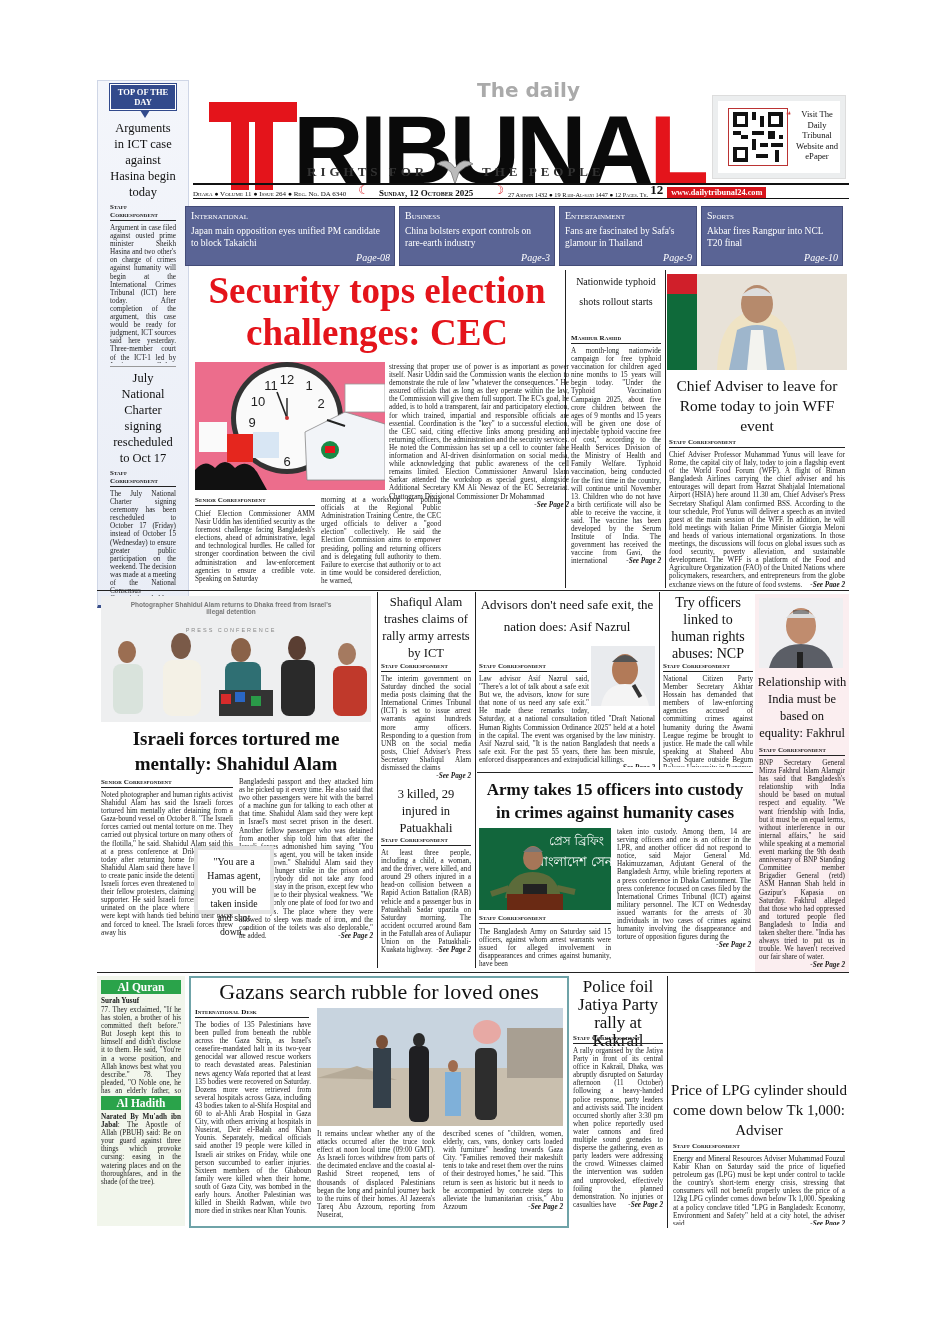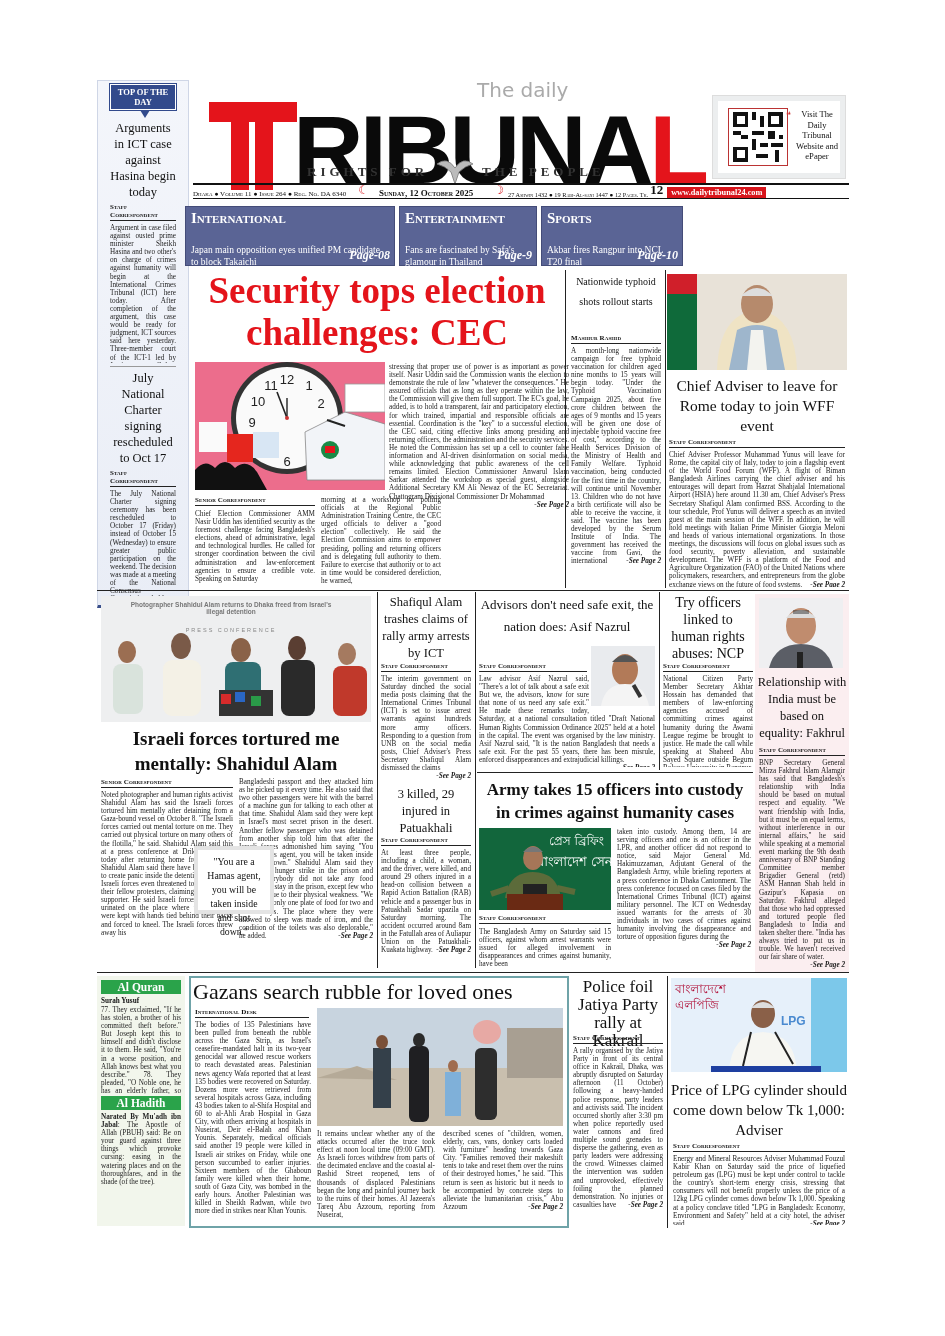--- a/index.html
+++ b/index.html
@@ -12,35 +12,35 @@
 .hl{text-align:center;line-height:1.12}
 
 .totd{left:0;top:2px;width:92px;height:528px;background:linear-gradient(#f4f6fb,#e9edf6);border:1px solid #cfd6e6;border-bottom:3px solid #3a4f8a;padding:3px 12px}
 .totd-badge{background:#324a8c;color:#fff;font-size:8.5px;font-weight:bold;text-align:center;padding:2px 0;border:1px solid #fff;outline:1px solid #324a8c}
 .totd-arrow{width:0;height:0;border-left:5px solid transparent;border-right:5px solid transparent;border-top:8px solid #324a8c;margin:0 0 0 30px}
 
 .mast{left:100px;top:0;width:500px;height:110px}
 .logo-T{position:absolute;left:12px;top:24px;width:88px;height:92px}
 .logo-T .bar{position:absolute;background:#e4141b}
 .logo-word{position:absolute;left:96px;top:6px;font-family:"Liberation Sans",sans-serif;font-weight:900;font-size:96px;letter-spacing:-4px;color:#0a0a0a;line-height:1;transform:scaleX(1.02);transform-origin:left}
-.logo-daily{position:absolute;left:280px;top:0;font-family:"DejaVu Sans",sans-serif;font-weight:normal;font-size:20px;color:#aaa}
+.logo-daily{position:absolute;left:280px;top:0;font-family:"DejaVu Sans",sans-serif;font-weight:bold;font-size:20px;color:#aaa}
 .slogan{position:absolute;top:86px;font-size:13px;letter-spacing:4px;color:#333;font-weight:bold}
 .qrbox{left:616px;top:18px;width:132px;height:82px;background:#fff;border:5px solid #eceeef;box-shadow:0 0 0 1px #ddd}
 .qr{position:absolute;left:10px;top:7px;width:60px;height:58px;border:1.5px solid #b33;padding:3px;background:#fff}
 .qr-text{position:absolute;left:74px;top:8px;width:50px;font-size:8.6px;line-height:10.5px;text-align:center}
 
 .datebar{left:96px;top:105px;width:656px;height:16px;border-top:2px solid #111;border-bottom:1px solid #111;font-size:7px;display:flex;align-items:flex-end;white-space:nowrap}
 .datebar .sc{font-variant:small-caps}
 .url{background:#d8141b;color:#fff;font-weight:bold;font-size:8.3px;padding:1px 4px;margin-left:4px}
 
 .teasers{left:88px;top:128px;width:664px;height:60px;display:flex;gap:4px}
 .teaser{background:#5a6495;color:#fff;padding:3px 5px;position:relative;border:1px solid #444c78}
-.teaser .cat{font-size:15px;font-variant:small-caps;font-weight:bold;margin-bottom:18px}
+.teaser .cat{font-size:10px;font-variant:small-caps;font-weight:normal;margin-bottom:5px}
 .teaser .ttl{font-size:9.5px;line-height:11.5px}
-.teaser .pg{position:absolute;right:4px;bottom:2px;font-size:12px;font-style:italic;font-weight:bold}
+.teaser .pg{position:absolute;right:4px;bottom:2px;font-size:10px;font-style:italic;font-weight:normal}
 
 .vr{position:absolute;width:1.3px;background:#222}
 .hr{position:absolute;height:1.3px;background:#222}
 .photo{position:absolute;overflow:hidden}
 .pullquote{position:absolute;background:#fff;border:4px solid #e4e4e4;font-size:9.8px;line-height:14px;text-align:center;padding:5px}
 .greenbox{background:#2aa34a;color:#fff;font-weight:bold;font-size:11.5px;text-align:center;padding:1px 0;margin:2px 0 3px}
 </style>
 </head>
 <body>
 
@@ -108,20 +108,25 @@
     <span class="sc" style="font-size:6.3px">27 Ashwin 1432 ● 19 Rabi-Al-sani 1447 ● 12 Pages. Tk.</span>
     <span style="font-size:13px;font-weight:bold;margin-left:2px">12</span>
     <span class="url">www.dailytribunal24.com</span>
   </div>
 
   <div class="abs teasers">
     <div class="teaser" style="width:210px">
       <div class="cat">International</div>
       <div class="ttl">Japan main opposition eyes unified PM candidate to block Takaichi</div>
       <div class="pg">Page-08</div>
+    </div>
+    <div class="teaser" style="width:156px">
+      <div class="cat">Business</div>
+      <div class="ttl">China bolsters export controls on rare-earth industry</div>
+      <div class="pg">Page-3</div>
     </div>
     <div class="teaser" style="width:138px">
       <div class="cat">Entertainment</div>
       <div class="ttl">Fans are fascinated by Safa's glamour in Thailand</div>
       <div class="pg">Page-9</div>
     </div>
     <div class="teaser" style="width:142px">
       <div class="cat">Sports</div>
       <div class="ttl">Akbar fires Rangpur into NCL T20 final</div>
       <div class="pg">Page-10</div>
@@ -302,21 +307,21 @@
 
   <div class="abs" style="left:0;top:898px;width:88px;height:250px;background:#f2f6ec;padding:2px 4px">
     <div class="greenbox">Al Quran</div>
     <div style="font-size:7.2px;font-weight:bold;margin-bottom:1px">Surah Yusuf</div>
     <div class="body-text" style="height:88px;overflow:hidden">77. They exclaimed, "If he has stolen, a brother of his committed theft before." But Joseph kept this to himself and didn't disclose it to them. He said, "You're in a worse position, and Allah knows best what you describe." 78. They pleaded, "O Noble one, he has an elderly father, so take one of us in his place. We see you as a good-doer."</div>
     <div class="greenbox">Al Hadith</div>
     <div class="body-text" style="height:90px;overflow:hidden"><b>Narated By Mu'adh ibn Jabal</b><span>: The Apostle of Allah (PBUH) said: Be on your guard against three things which provoke cursing: easing in the watering places and on the thoroughfares, and in the shade (of the tree).</span></div>
   </div>
 
   <div class="abs" style="left:92px;top:898px;width:380px;height:252px;border:2px solid #6fa3a8"></div>
-  <div class="abs" style="left:96px;top:900px;width:372px;font-size:22px;line-height:28px;">Gazans search rubble for loved ones</div>
+  <div class="abs" style="left:96px;top:900px;width:372px;font-size:22px;line-height:28px;text-align:center">Gazans search rubble for loved ones</div>
   <div class="abs" style="left:98px;top:930px;width:114px">
       <div class="byline">International Desk</div>
     </div>
   <div class="abs body-text" style="left:98px;top:943px;width:116px;height:202px;overflow:hidden">The bodies of 135 Palestinians have been pulled from beneath the rubble across the Gaza Strip, as Israel's ceasefire-mandated halt in its two-year genocidal war allowed rescue workers to reach devastated areas. Palestinian news agency Wafa reported that at least 135 bodies were recovered on Saturday. Dozens more were retrieved from several hospitals across Gaza, including 43 bodies taken to al-Shifa Hospital and 60 to al-Ahli Arab Hospital in Gaza City, with others arriving at hospitals in Nuseirat, Deir el-Balah and Khan Younis. Separately, medical officials said another 19 people were killed in Israeli air strikes on Friday, while one person succumbed to earlier injuries. Sixteen members of the Ghaboun family were killed when their home, south of Gaza City, was bombed in the early hours. Another Palestinian was killed in Sheikh Radwan, while two more died in strikes near Khan Younis.</div>
   <div class="photo" style="left:220px;top:930px;width:246px;height:118px;background:#c8d4df">
     <svg width="246" height="118" viewBox="0 0 246 118">
         <rect x="0" y="60" width="246" height="58" fill="#c9bfae"></rect>
         <rect x="190" y="20" width="56" height="50" fill="#a89f92"></rect>
         <path d="M0 70 L40 58 L80 72Z" fill="#b5aa98"></path>
         <g>
@@ -334,33 +339,19 @@
   <div class="abs body-text" style="left:220px;top:1052px;width:118px;height:94px;overflow:hidden">It remains unclear whether any of the attacks occurred after the truce took effect at noon local time (09:00 GMT). As Israeli forces withdrew from parts of the decimated enclave and the coastal al-Rashid Street reopened, tens of thousands of displaced Palestinians began the long and painful journey back to the ruins of their homes. Al Jazeera's Tareq Abu Azzoum, reporting from Nuseirat,</div>
   <div class="abs body-text" style="left:346px;top:1052px;width:120px;height:94px;overflow:hidden"><span>described scenes of "children, women, elderly, cars, vans, donkey carts loaded with furniture" heading towards Gaza City. "Families removed their makeshift tents to take and reset them over the ruins of their destroyed homes," he said. "This return is seen as historic but it needs to be accompanied by concrete steps to alleviate the humanitarian crisis," Abu Azzoum</span> <span class="see">-See Page 2</span></div>
 
   <div class="abs hl" style="left:476px;top:900px;width:90px;font-size:17px;line-height:18px">Police foil Jatiya Party rally at Kakrail</div>
   <div class="abs" style="left:476px;top:956px;width:90px">
       <div class="byline">Staff Correspondent</div>
     </div>
   <div class="abs body-text" style="left:476px;top:969px;width:90px;height:178px;overflow:hidden"><span>A rally organised by the Jatiya Party in front of its central office in Kakrail, Dhaka, was abruptly disrupted on Saturday afternoon (11 October) following a heavy-handed police response, party leaders and activists said. The incident occurred shortly after 3:30 pm when police reportedly used water cannons and fired multiple sound grenades to disperse the gathering, even as party leaders were addressing the crowd. Witnesses claimed the intervention was sudden and unprovoked, effectively foiling the planned demonstration. No injuries or casualties have</span> <span class="see">-See Page 2</span></div>
   <div class="vr" style="left:570px;top:898px;height:252px"></div>
 
-  <div class="photo" style="left:574px;top:900px;width:176px;height:94px;background:#e6f0fa">
-    <div style="position:absolute;left:4px;top:2px;color:#b0123a;font-size:12px;font-family:'DejaVu Sans',sans-serif;white-space:nowrap">বাংলাদেশে</div>
-    <div style="position:absolute;left:4px;top:18px;color:#b0123a;font-size:12px;font-family:'DejaVu Sans',sans-serif">এলপিজি</div>
-    <div style="position:absolute;left:110px;top:36px;color:#4a8ad0;font-size:12px;font-weight:bold;font-family:'Liberation Sans',sans-serif">LPG</div>
-    <svg width="176" height="94" viewBox="0 0 176 94" style="position:absolute;left:0;top:0">
-        <rect x="140" y="0" width="36" height="94" fill="#7cc8ea"></rect>
-        <ellipse cx="92" cy="36" rx="12" ry="14" fill="#8a6048"></ellipse>
-        <path d="M80 30 Q92 18 104 30" fill="#ddd"></path>
-        <path d="M58 94 Q60 56 92 54 Q124 56 126 94Z" fill="#f6f6f2"></path>
-        <line x1="80" y1="54" x2="72" y2="88" stroke="#222" stroke-width="2"></line>
-        <line x1="104" y1="54" x2="122" y2="86" stroke="#222" stroke-width="2"></line>
-        <rect x="40" y="88" width="110" height="6" fill="#1e3fa0"></rect>
-      </svg>
-  </div>
   <div class="abs hl" style="left:574px;top:1002px;width:176px;font-size:15px;line-height:20px">Price of LPG cylinder should come down below Tk 1,000: Adviser</div>
   <div class="abs" style="left:576px;top:1064px;width:172px">
       <div class="byline">Staff Correspondent</div>
     </div>
   <div class="abs body-text" style="left:576px;top:1077px;width:172px;height:70px;overflow:hidden"><span>Energy and Mineral Resources Adviser Muhammad Fouzul Kabir Khan on Saturday said the price of liquefied petroleum gas (LPG) must be kept under control to tackle the country's short-term energy crisis, stressing that consumers will not benefit properly unless the price of a 12kg LPG cylinder comes down below Tk 1,000. Speaking at a policy conclave titled "LPG in Bangladesh: Economy, Environment and Safety" held at a city hotel, the adviser said.</span> <span class="see">-See Page 2</span></div>
 
 </div>
 
 </body></html>

